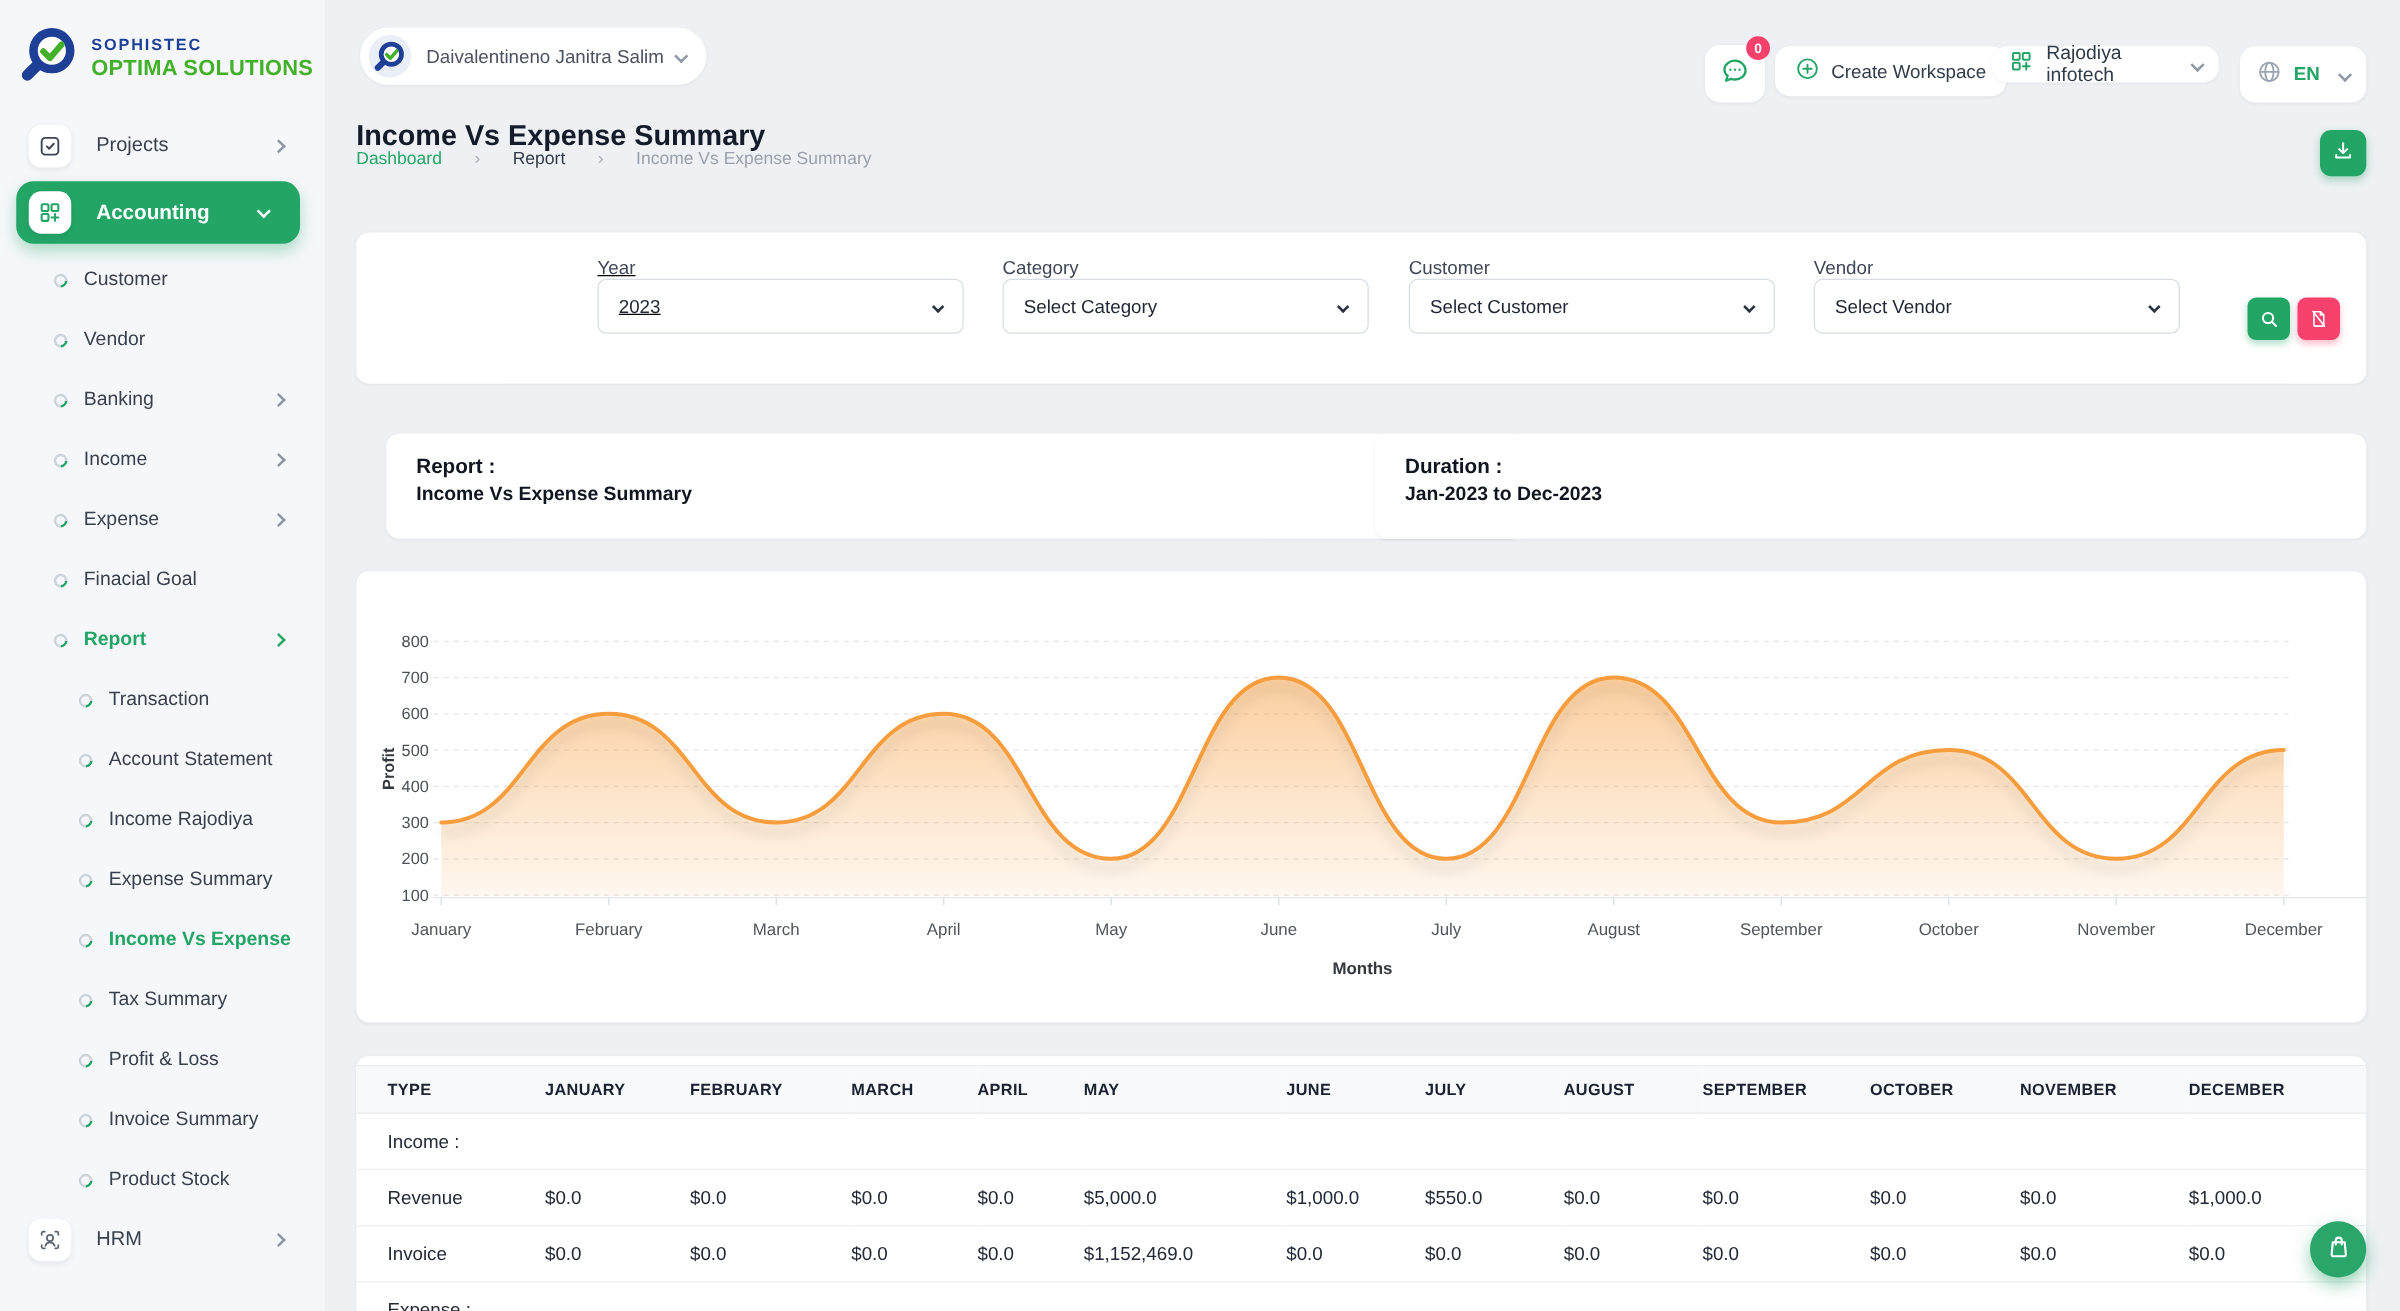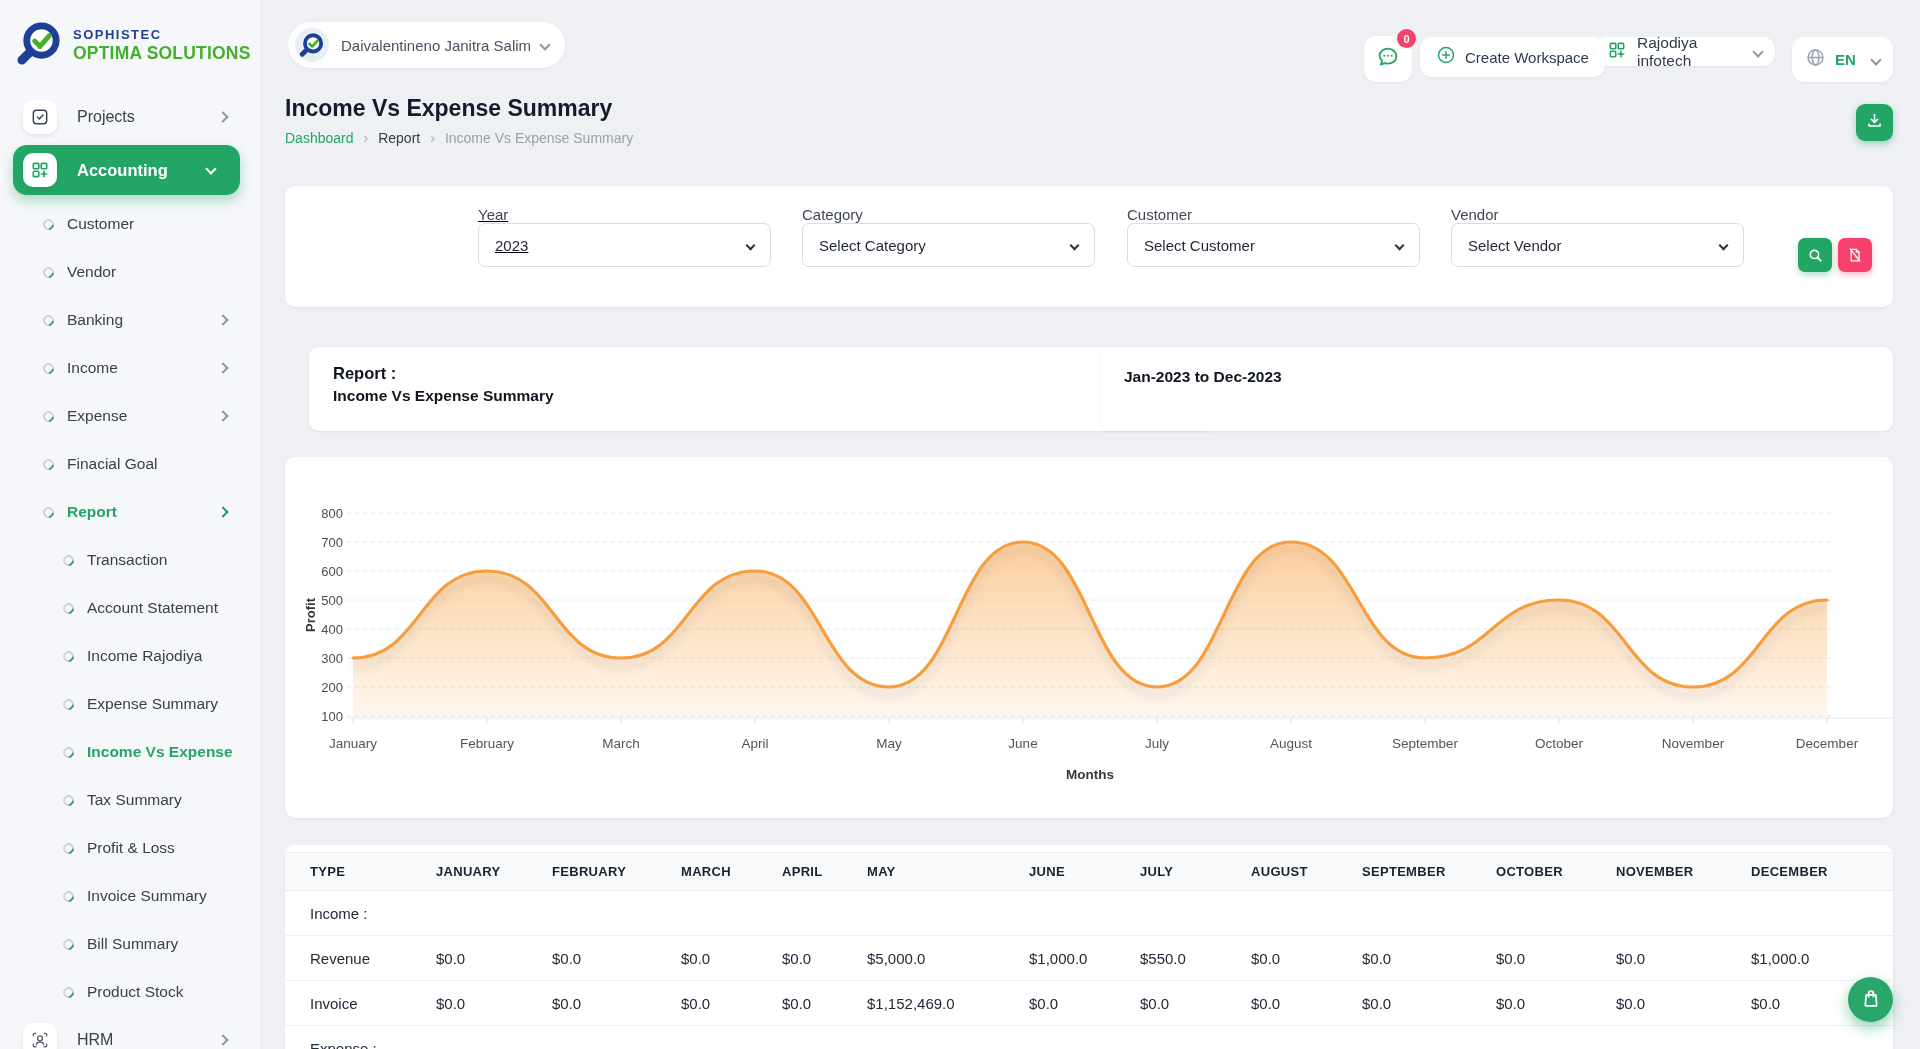--- a/index.html
+++ b/index.html
@@ -46,21 +46,21 @@
   #createws{left:1420px;top:37px;height:40px;padding:0 16px;}
   #createws .lbl{margin-left:9px;font-size:15px;color:#2f3a4a;}
   #wschip{left:1594px;top:37px;width:181px;height:29px;padding:0 13px;}
   #wschip .lbl{margin-left:10px;font-size:15.5px;color:#2f3a4a;}
   #wschip .chev{margin-left:auto;}
   #langchip{left:1792px;top:37px;width:101px;height:45px;padding:0 13px;}
   #langchip .lbl{margin-left:9px;font-size:15px;font-weight:700;color:#23a566;}
   #langchip .chev{margin-left:auto;}
   
   #ptitle{position:absolute;left:285px;top:95px;font-size:23px;font-weight:700;color:#141b2a;}
-  #crumbs{position:absolute;left:285px;top:130px;font-size:14px;color:#9aa1ac;display:flex;align-items:center;gap:10px;}
+  #crumbs{position:absolute;left:285px;top:118px;font-size:14px;color:#9aa1ac;display:flex;align-items:center;gap:26px;}
   #crumbs .c0{color:#23a566;cursor:pointer;} #crumbs .c1{color:#323b49;cursor:pointer;}
   #crumbs .sep{color:#a6acb6;font-size:14px;}
   #dlbtn{position:absolute;left:1856px;top:104px;width:37px;height:37px;border-radius:9px;background:#23a566;
     display:flex;align-items:center;justify-content:center;box-shadow:0 3px 7px rgba(35,165,102,.4);cursor:pointer;}
   
   .card{position:absolute;background:#fff;border-radius:10px;box-shadow:0 1px 3px rgba(16,24,40,.06);}
   #fcard{left:285px;top:186px;width:1608px;height:121px;}
   .ffield{position:absolute;top:20px;}
   .ffield label{font-size:15px;color:#3f4756;display:block;}
   .select{height:44px;border:1px solid #d8dce4;border-radius:7px;background:#fff;
@@ -187,24 +187,20 @@
       <div class="sub l2">
         <span class="bullet"></span>
         <span class="slabel">Profit &amp; Loss</span>
       </div>
       <div class="sub l2">
         <span class="bullet"></span>
         <span class="slabel">Invoice Summary</span>
       </div>
       <div class="sub l2">
         <span class="bullet"></span>
-        <span class="slabel">Bill Summary</span>
-      </div>
-      <div class="sub l2">
-        <span class="bullet"></span>
         <span class="slabel">Product Stock</span>
       </div>
       <div class="srow">
         <span class="iconbox">
           <svg width="20" height="20" viewBox="0 0 24 24" fill="none" stroke="#5b6472" stroke-width="1.7" stroke-linecap="round" stroke-linejoin="round">
             <circle cx="12" cy="10" r="3"></circle>
             <path d="M7.5 17.5c.9-2.3 2.5-3.2 4.5-3.2s3.6.9 4.5 3.2"></path>
             <path d="M4 7V5.5A1.5 1.5 0 015.5 4H7M17 4h1.5A1.5 1.5 0 0120 5.5V7M20 17v1.5a1.5 1.5 0 01-1.5 1.5H17M7 20H5.5A1.5 1.5 0 014 18.5V17"></path>
           </svg>
         </span>
@@ -335,20 +331,21 @@
         <path d="M5 3l14 18"></path>
     </svg>
   </div>
 </section>
 
 <section id="icard0" class="card icard">
   <div class="t">Report :</div>
   <div class="v">Income Vs Expense Summary</div>
 </section>
 <section id="icard1" class="card icard">
+  <div class="t">Duration :</div>
   <div class="v">Jan-2023 to Dec-2023</div>
 </section>
 
 <section id="chartcard" class="card">
   <svg id="chart-svg" width="1608" height="361">
       <defs>
         <linearGradient id="ag" x1="0" y1="0" x2="0" y2="1">
           <stop offset="0" stop-color="#f79d3c" stop-opacity="0.5"></stop>
           <stop offset="1" stop-color="#f79d3c" stop-opacity="0.08"></stop>
         </linearGradient>

